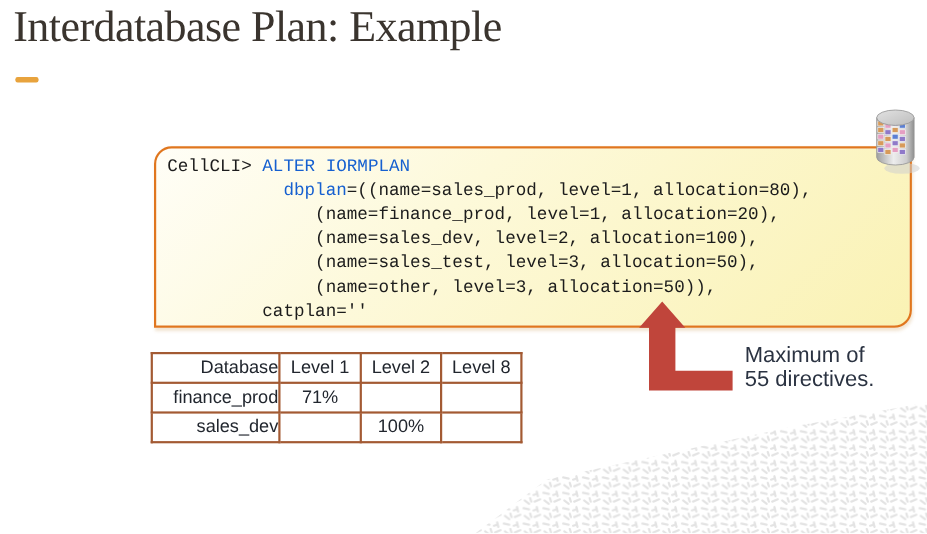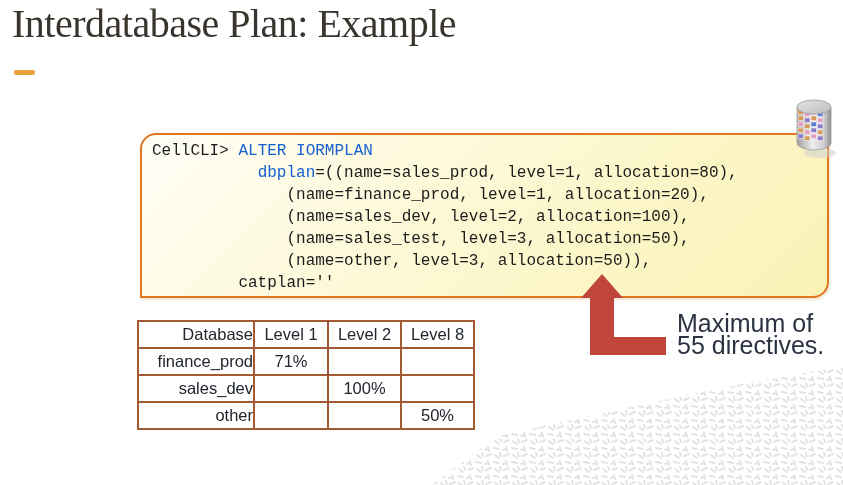--- a/index.html
+++ b/index.html
@@ -29,21 +29,21 @@
     margin:0;padding:5px 0 0 10px;white-space:pre;
     font-family:"Liberation Mono",monospace;font-weight:normal;
     font-size:16px;line-height:22px;color:var(--code_text,#1c1c1c);
   }
   .code-box .kw{color:var(--code_keyword,#1660d0);}
   .cylinder-icon{position:absolute;left:791px;top:95px;width:50px;height:66px;}
   .arrow-overlay{position:absolute;left:0;top:0;width:843px;height:485px;pointer-events:none;}
   .arrow-overlay polygon{fill:var(--arrow_red,#c0453b);}
   .callout{
     position:absolute;left:677px;top:312px;
-    font-size:25px;line-height:22px;color:var(--callout_text,#2b3342);
+    font-size:20px;line-height:22px;color:var(--callout_text,#2b3342);
   }
   table.alloc{
     position:absolute;left:137px;top:320px;
     border-collapse:collapse;table-layout:fixed;
     font-size:16.5px;color:var(--table_text,#21262e);
     background:#ffffff;
   }
   table.alloc th,table.alloc td{
     border:2px solid var(--table_border,#a35a33);
     height:25px;padding:0;font-weight:400;
@@ -134,26 +134,20 @@
           <td class="center">71%</td>
           <td class="center"></td>
           <td class="center"></td>
         </tr>
         <tr>
           <td class="left">sales_dev</td>
           <td class="center"></td>
           <td class="center">100%</td>
           <td class="center"></td>
         </tr>
-        <tr>
-          <td class="left">other</td>
-          <td class="center"></td>
-          <td class="center"></td>
-          <td class="center">50%</td>
-        </tr>
       </tbody>
   </table>
 
   <svg class="texture" viewBox="0 0 413 145">
     <defs>
       <pattern id="tx" width="18" height="14" patternUnits="userSpaceOnUse">
         <g stroke="#e3e3e3" stroke-width="2" stroke-linecap="round" fill="none">
           <path d="M2 4 L7 2"></path>
           <path d="M11 3 L15 6"></path>
           <path d="M4 9 L5 13"></path>

